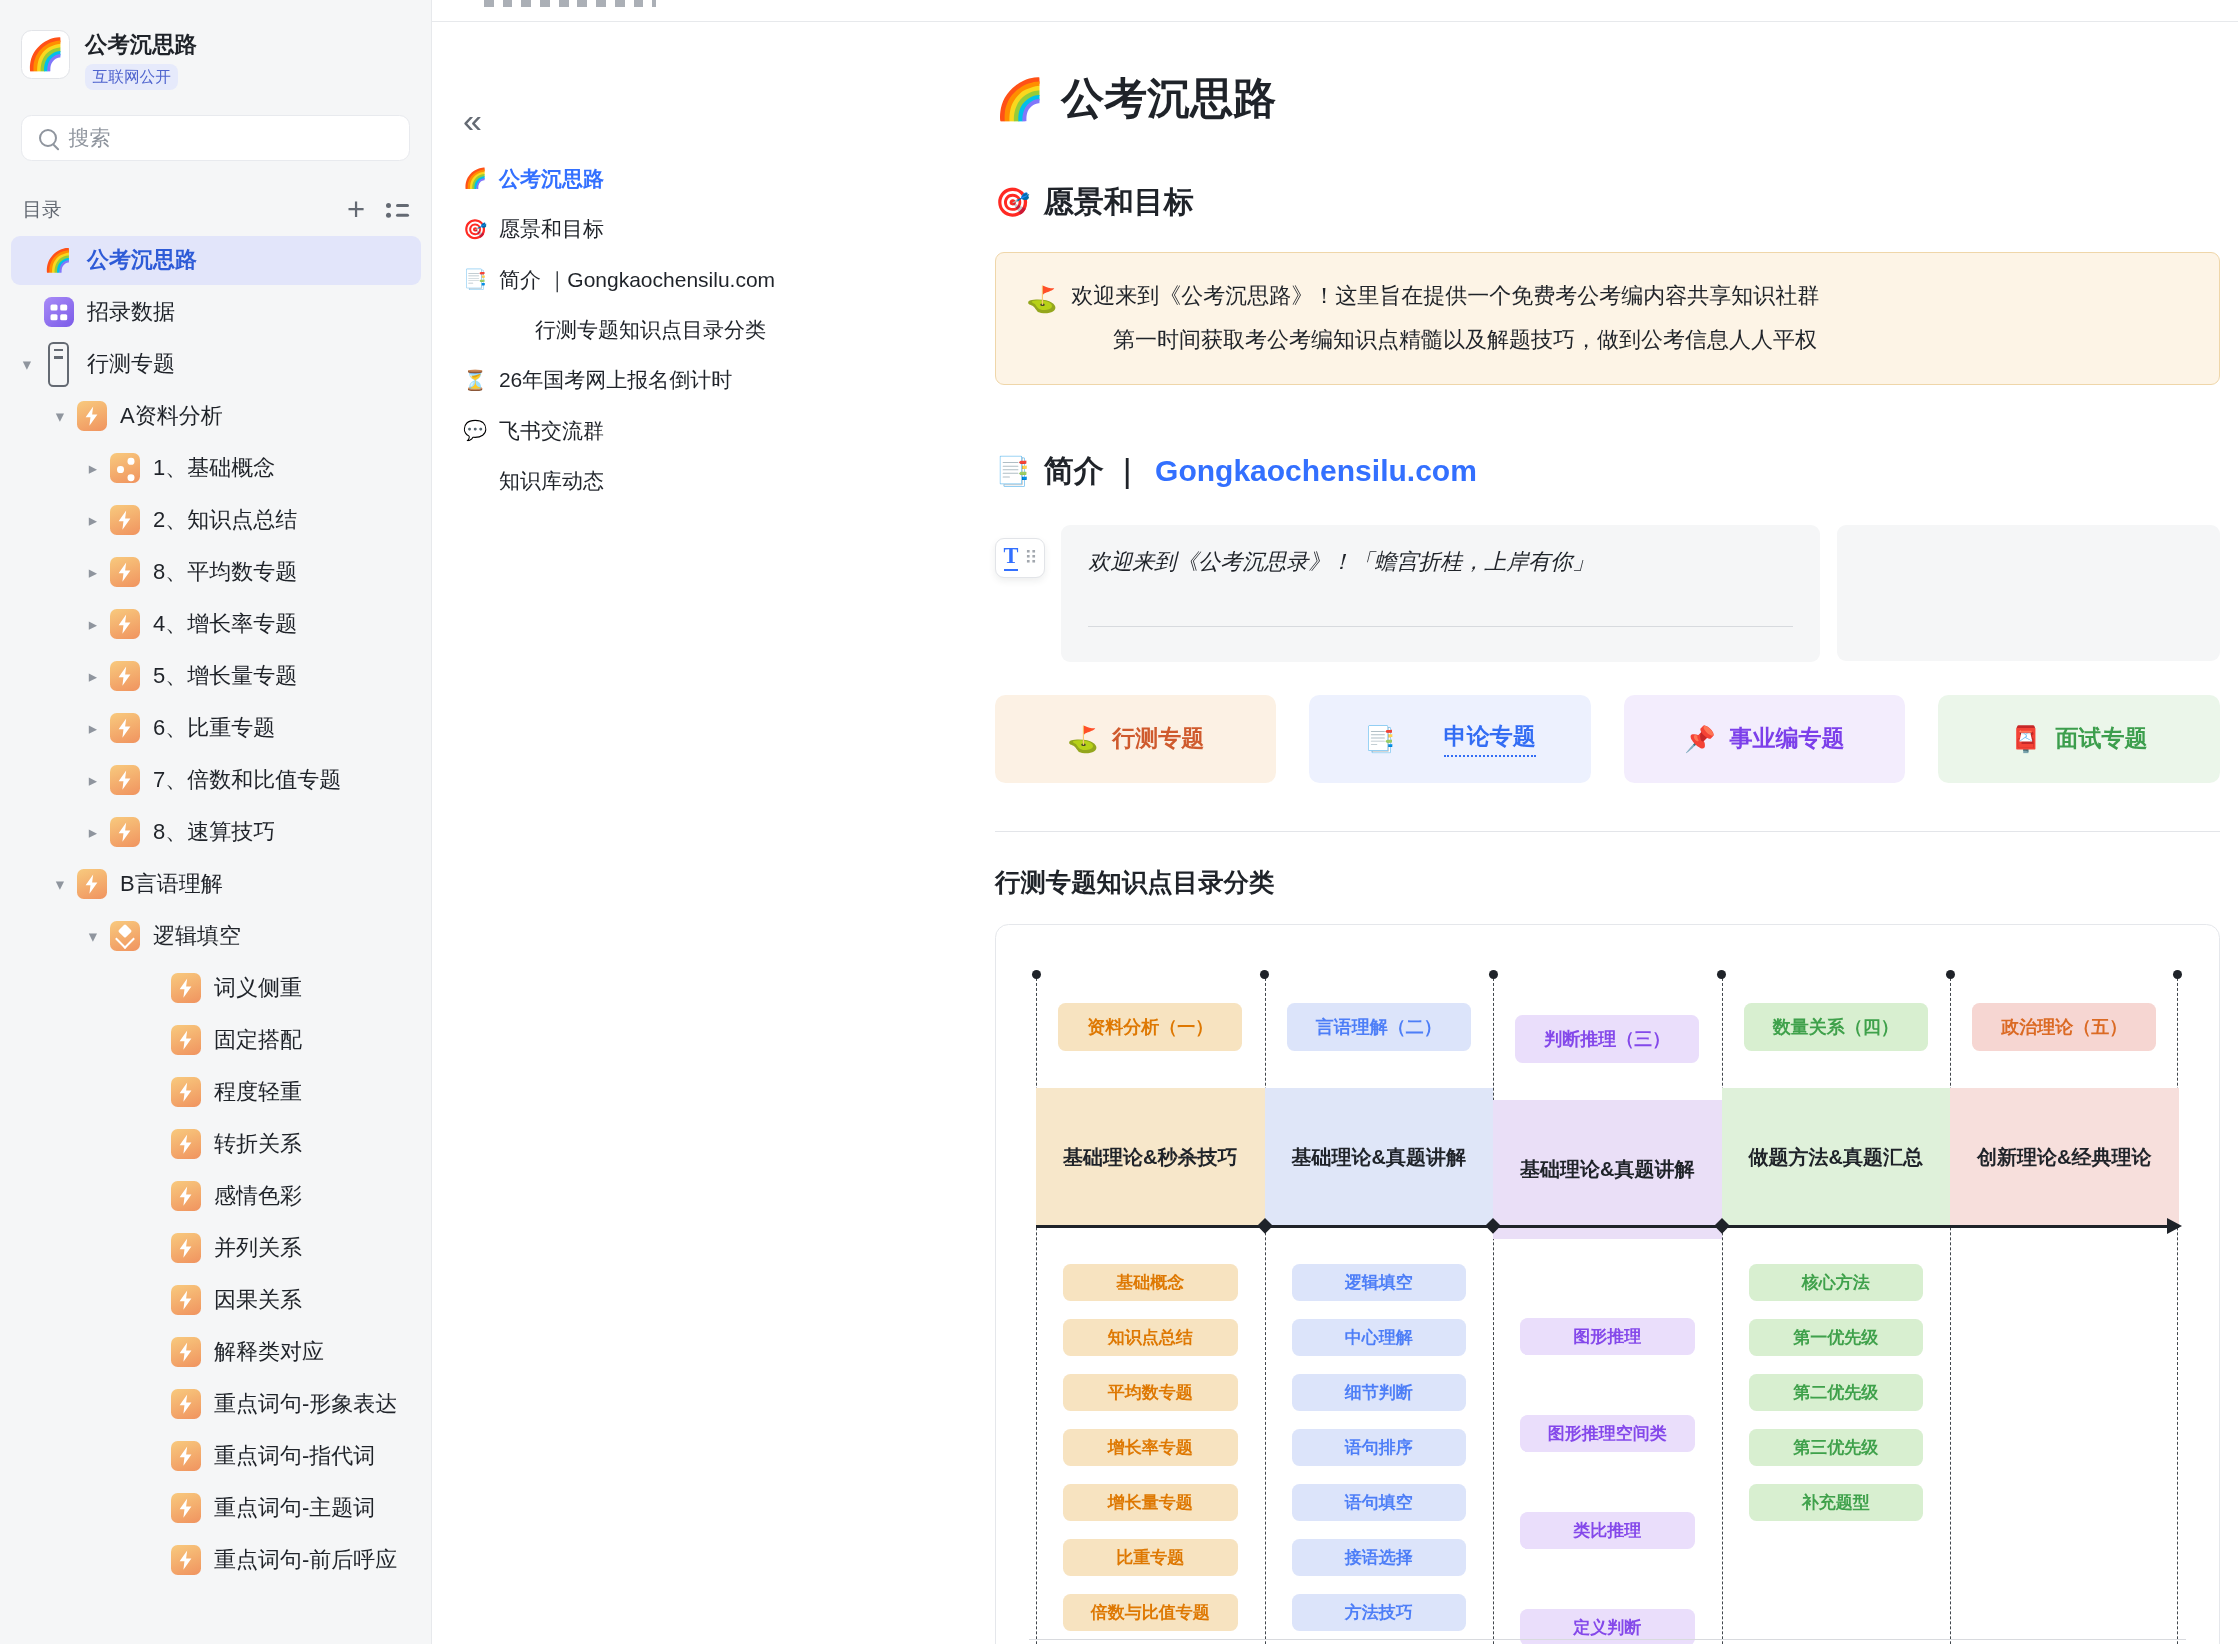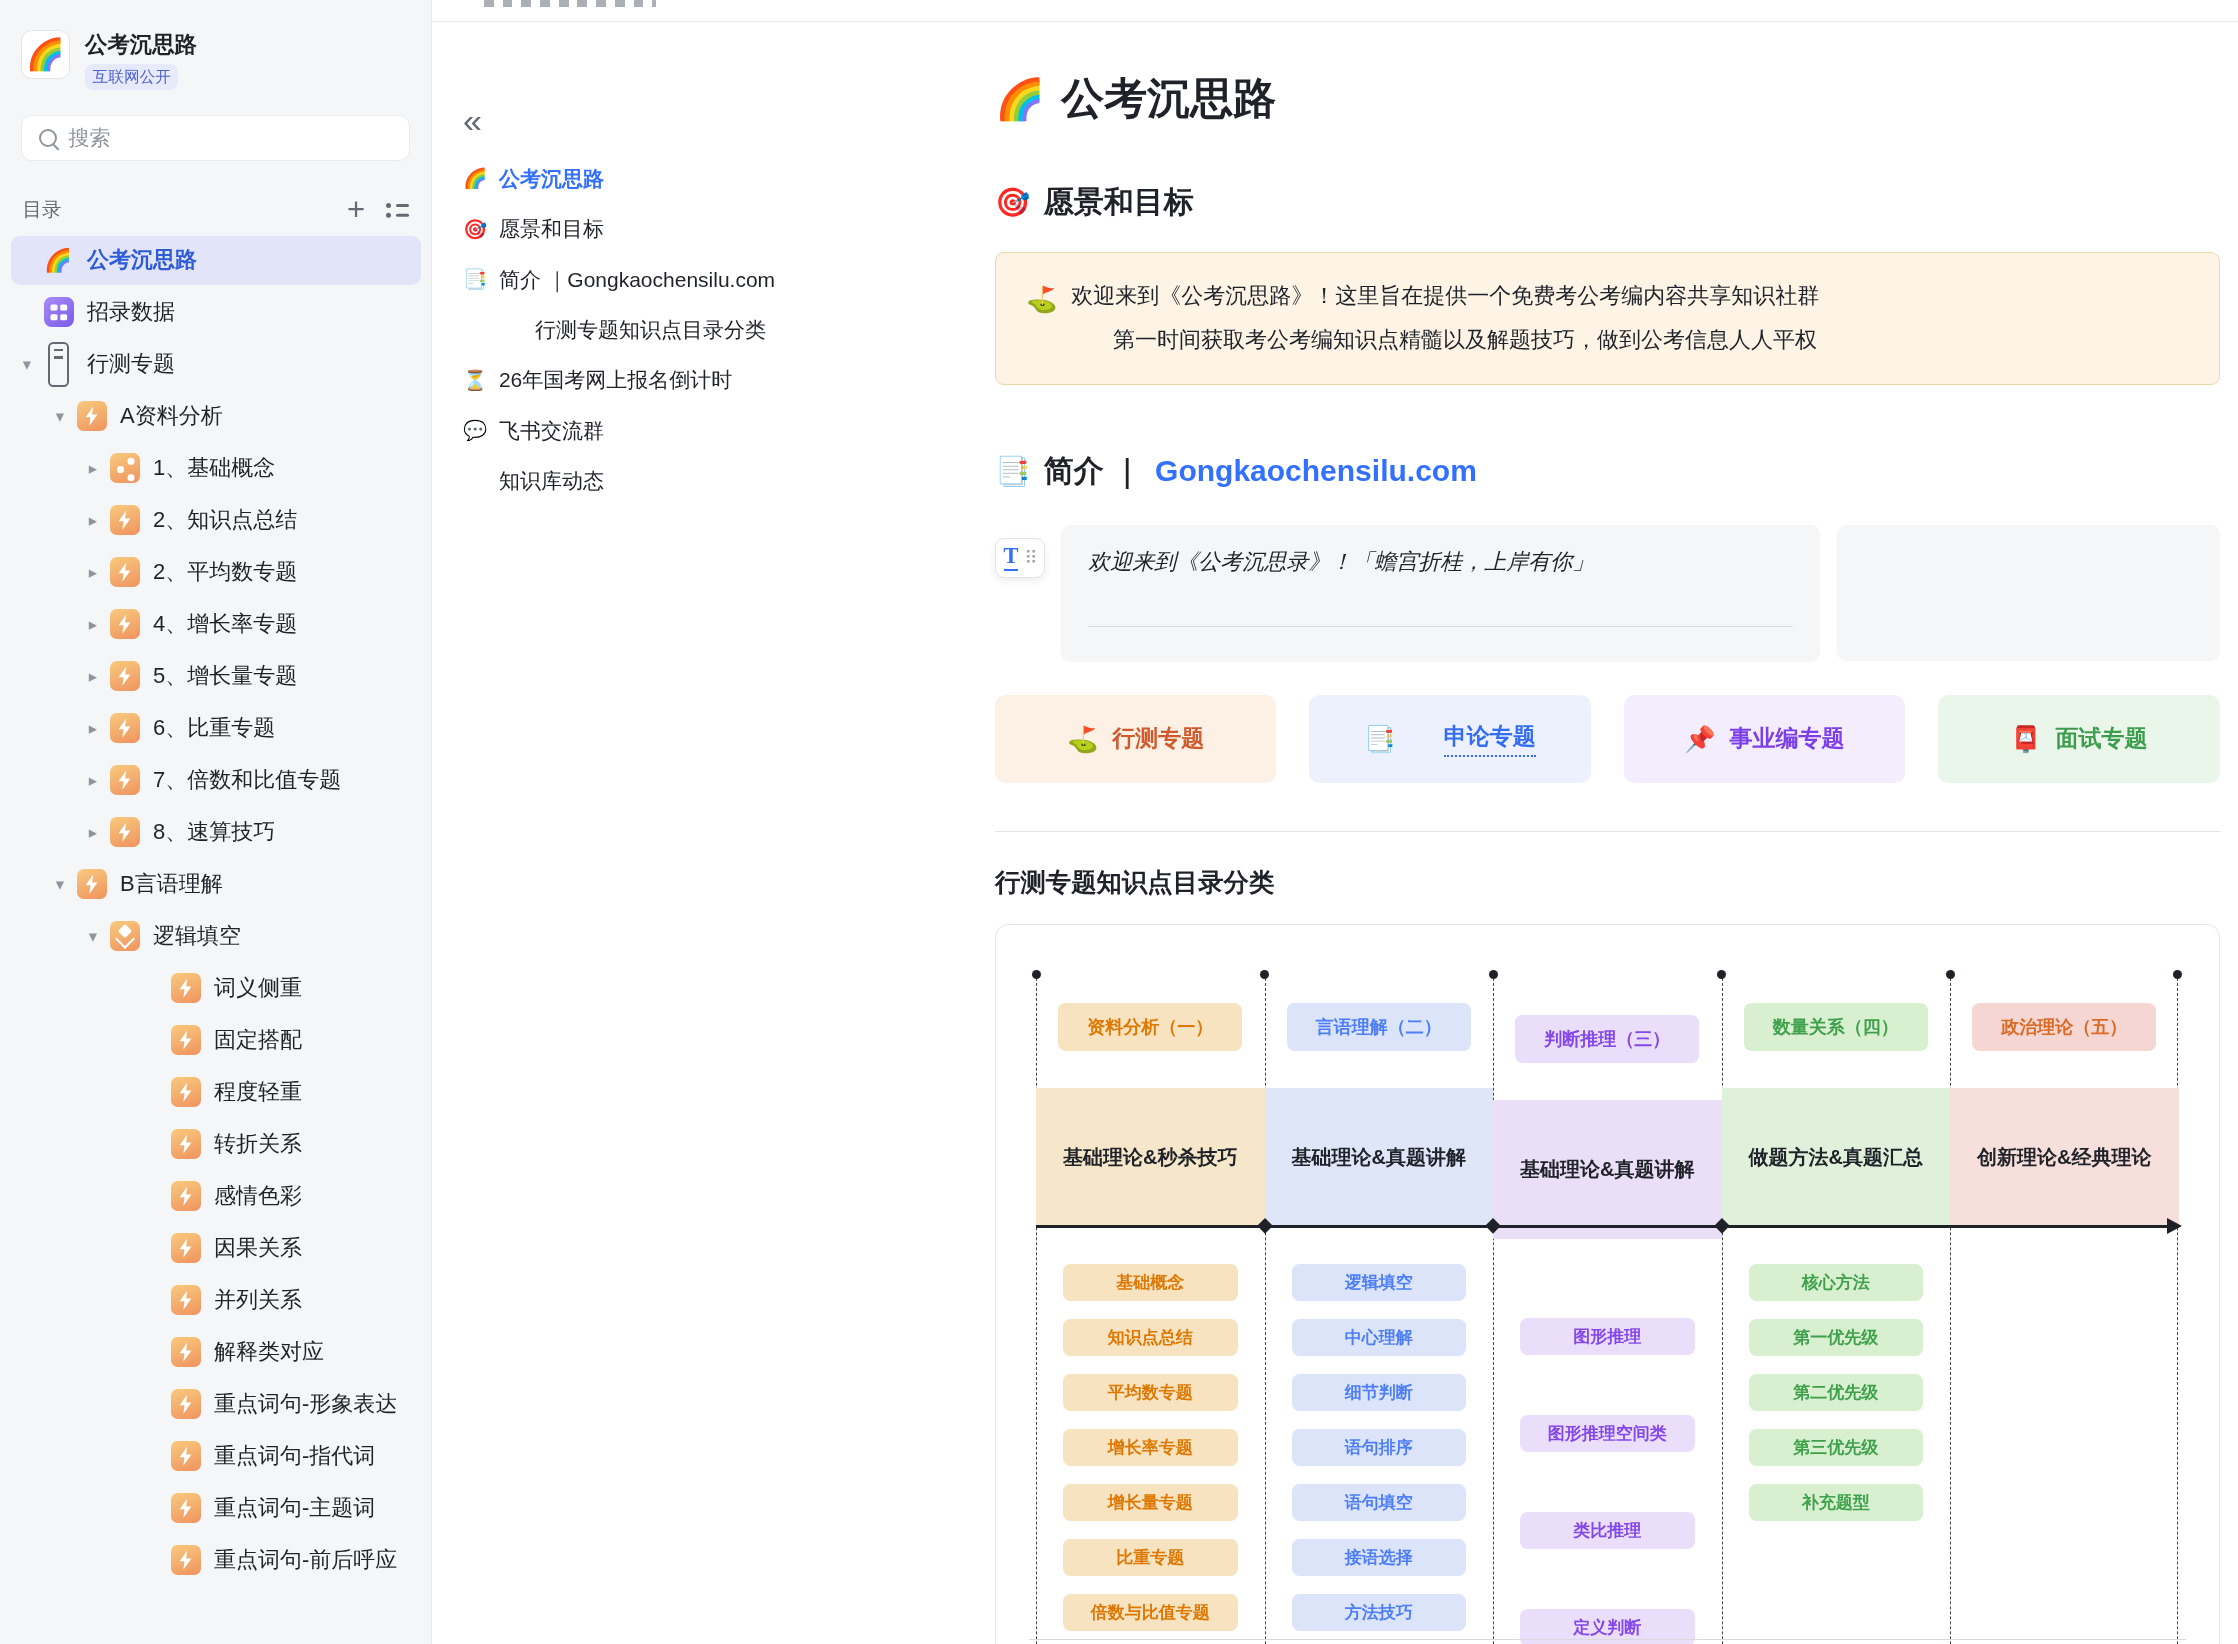--- a/index.html
+++ b/index.html
@@ -192,21 +192,21 @@
 
         <div class="tree-row lv3">
           <span class="caret">▸</span>
           <span class="t-icon bolt"></span>
           <span>2、知识点总结</span>
         </div>
 
         <div class="tree-row lv3">
           <span class="caret">▸</span>
           <span class="t-icon bolt"></span>
-          <span>2、平均数专题</span>
+          <span>8、平均数专题</span>
         </div>
 
         <div class="tree-row lv3">
           <span class="caret">▸</span>
           <span class="t-icon bolt"></span>
           <span>4、增长率专题</span>
         </div>
 
         <div class="tree-row lv3">
           <span class="caret">▸</span>
@@ -270,27 +270,27 @@
 
         <div class="tree-row lv4">
           <span class="caret"></span>
           <span class="t-icon bolt"></span>
           <span>感情色彩</span>
         </div>
 
         <div class="tree-row lv4">
           <span class="caret"></span>
           <span class="t-icon bolt"></span>
+          <span>并列关系</span>
+        </div>
+
+        <div class="tree-row lv4">
+          <span class="caret"></span>
+          <span class="t-icon bolt"></span>
           <span>因果关系</span>
-        </div>
-
-        <div class="tree-row lv4">
-          <span class="caret"></span>
-          <span class="t-icon bolt"></span>
-          <span>并列关系</span>
         </div>
 
         <div class="tree-row lv4">
           <span class="caret"></span>
           <span class="t-icon bolt"></span>
           <span>解释类对应</span>
         </div>
 
         <div class="tree-row lv4">
           <span class="caret"></span>

